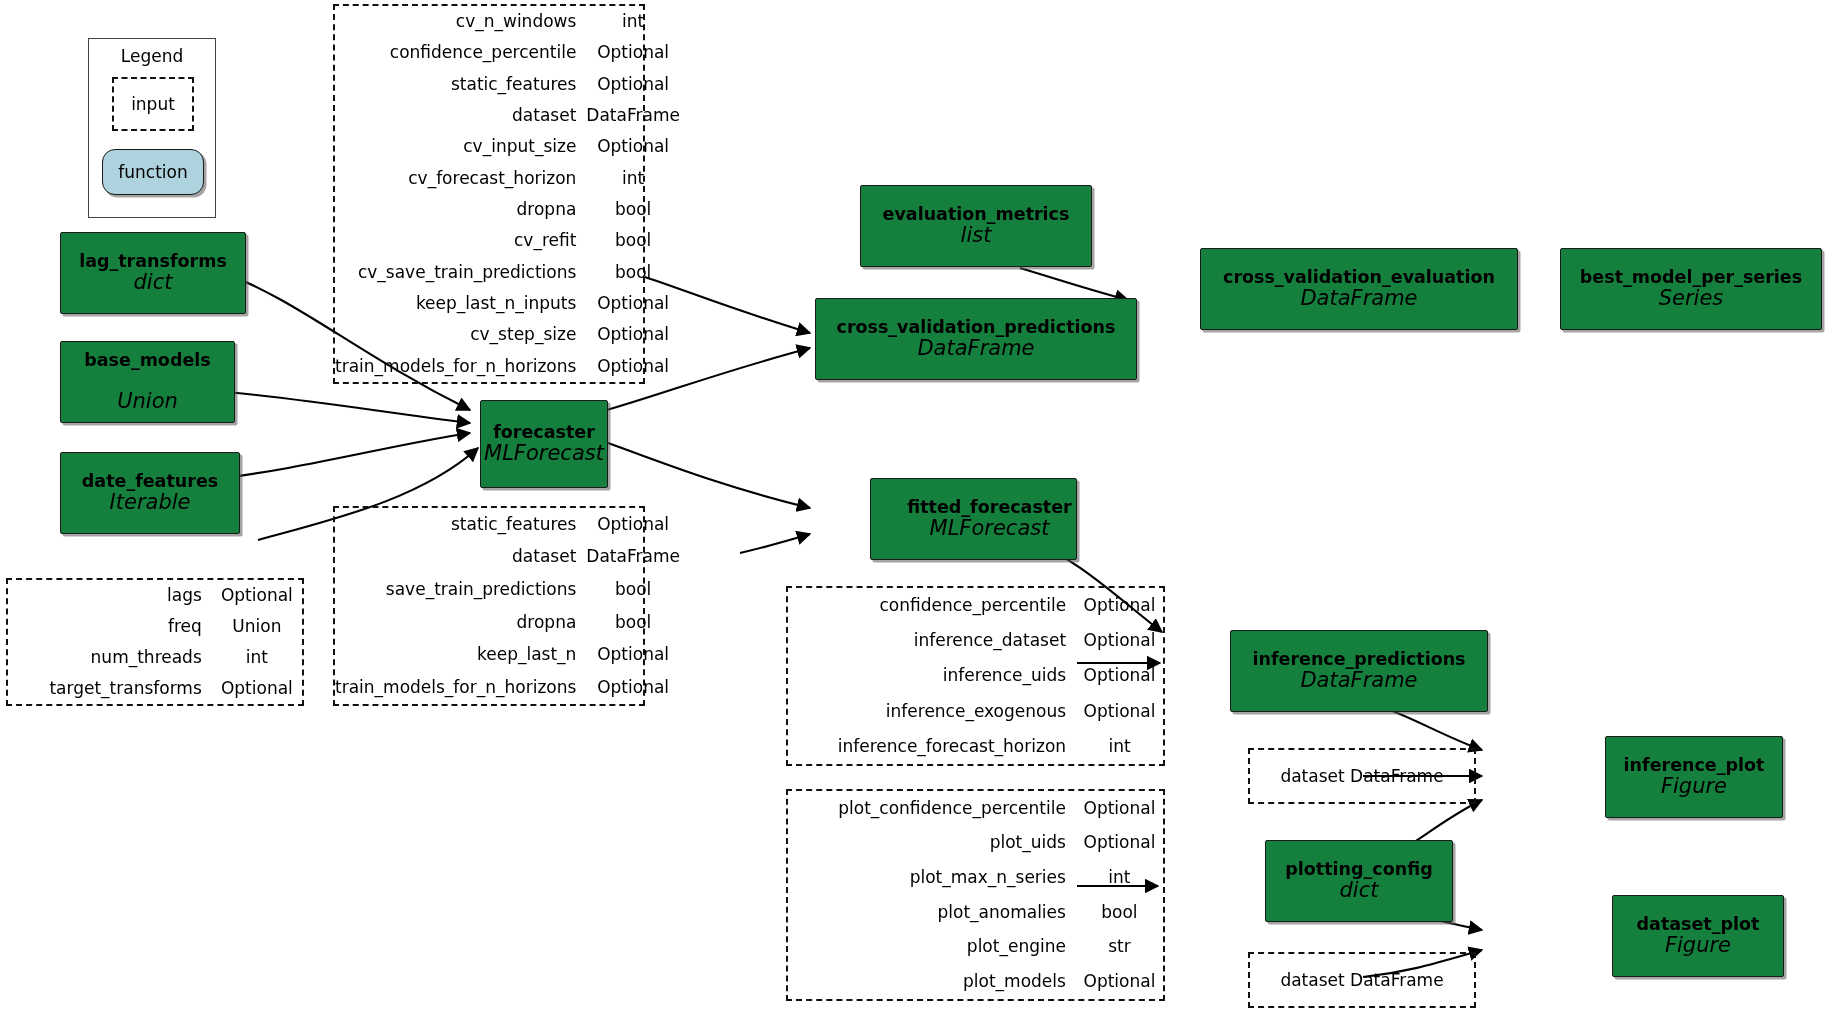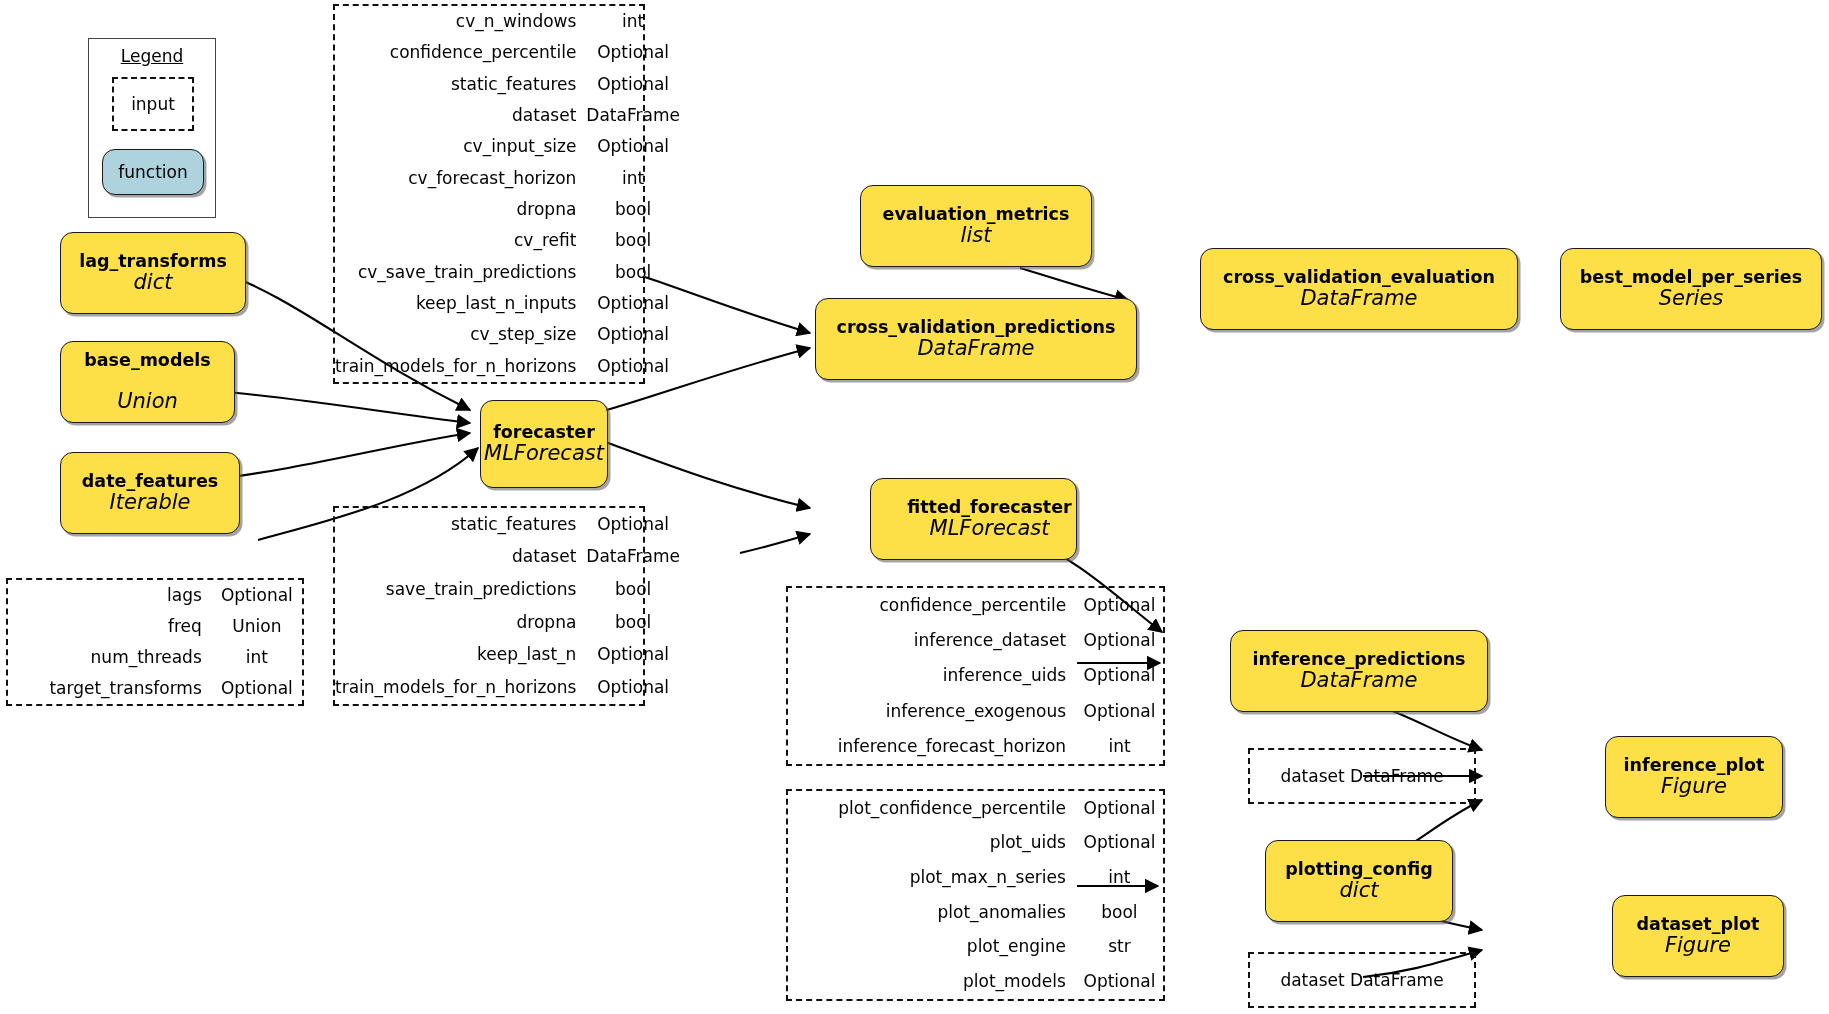--- a/index.html
+++ b/index.html
@@ -3,38 +3,38 @@
 <meta charset="utf-8">
 <style>
   html,body{margin:0;padding:0;background:#ffffff;}
   body{width:1829px;height:1014px;position:relative;overflow:hidden;
        font-family:"DejaVu Sans","Liberation Sans",sans-serif;color:#000;}
   #canvas{position:absolute;left:0;top:0;width:1829px;height:1014px;}
   svg.edges{position:absolute;left:0;top:0;width:1829px;height:1014px;pointer-events:none;}
 
   
   .node{position:absolute;box-sizing:border-box;
-        background:#fde047;border:1.6px solid #1a1a1a;border-radius:13px;
+        background:#15803d;border:1.6px solid #1a1a1a;border-radius:2px;
         display:flex;flex-direction:column;align-items:center;justify-content:center;
         box-shadow:2.5px 2.5px 0 rgba(90,90,90,.55);}
   .node .nm{font-weight:bold;font-size:17.5px;line-height:1.1;white-space:nowrap;}
   .node .ty{font-style:italic;font-size:21px;line-height:1.1;margin-top:0;white-space:nowrap;}
 
   
   .inbox{position:absolute;box-sizing:border-box;
          background:transparent;border:2px dashed #111;}
   .inbox table{border-collapse:collapse;width:100%;height:100%;}
   .inbox td{font-size:17px;padding:0;line-height:1.0;white-space:nowrap;}
   .inbox td.k{text-align:right;padding-right:10px;}
   .inbox td.v{text-align:center;}
   .inbox.one{display:flex;align-items:center;justify-content:center;}
   .inbox.one .solo{font-size:17px;white-space:nowrap;}
 
   
-  #legend{position:absolute;box-sizing:border-box;border:1.8px solid #444;background:#fff;text-decoration:underline;}
+  #legend{position:absolute;box-sizing:border-box;border:1.8px solid #444;background:#fff;}
   #legend .ttl{text-align:center;font-size:17px;margin-top:7px;}
   #legend .lg-in{position:absolute;box-sizing:border-box;border:2px dashed #111;
         display:flex;align-items:center;justify-content:center;font-size:17px;}
   #legend .lg-fn{position:absolute;box-sizing:border-box;background:#aed2de;
         border:1.6px solid #1a1a1a;border-radius:13px;
         display:flex;align-items:center;justify-content:center;font-size:17px;
         box-shadow:2.5px 2.5px 0 rgba(90,90,90,.55);}
 </style>
 </head>
 <body>

